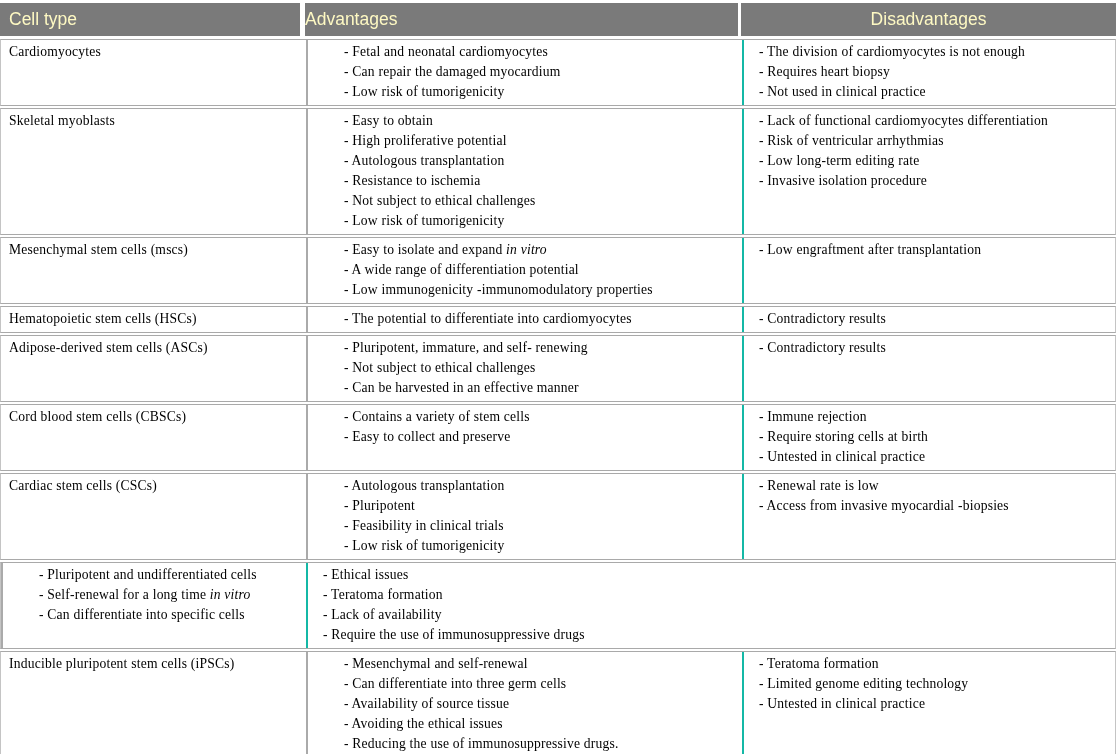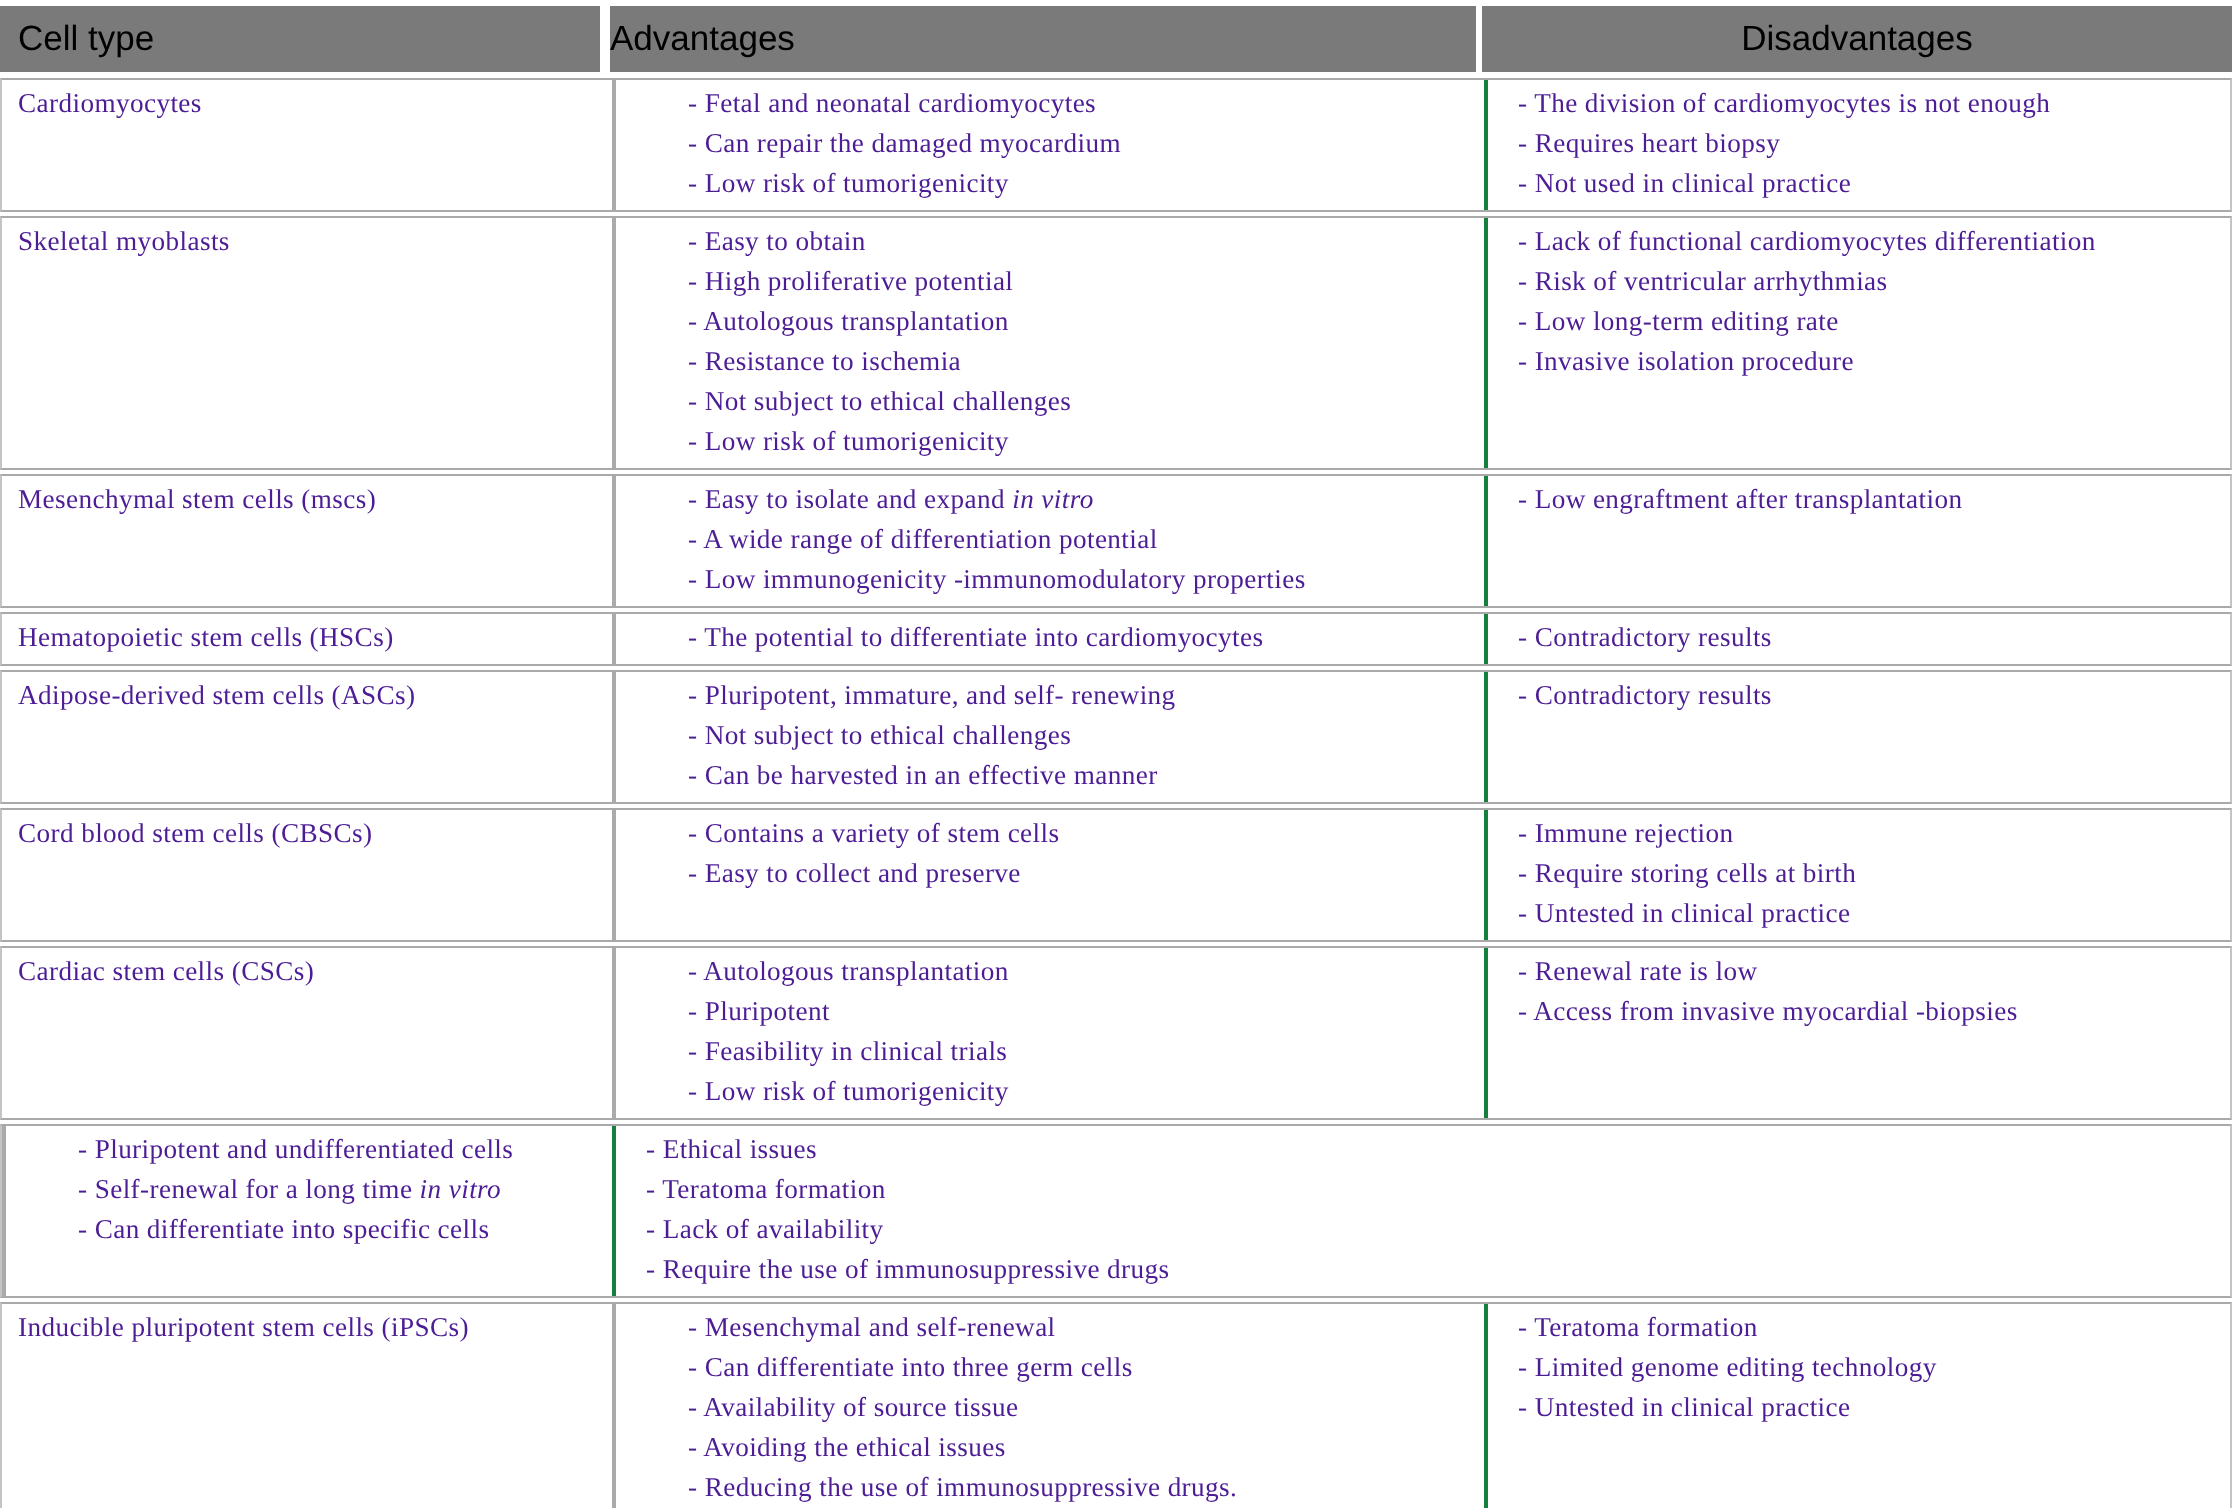--- a/index.html
+++ b/index.html
@@ -20,21 +20,21 @@
   }
   .grid-row {
     display: grid;
     grid-template-columns: 305px 436px 375px;
     box-sizing: border-box;
   }
   
   .header-row { margin-bottom: 3px; }
   .hcell {
     background: #7a7a7a;
-    color: #000000;
+    color: #fef9c3;
     font-family: "Liberation Sans", sans-serif;
     font-size: 17.5px;
     height: 33px;
     line-height: 33px;
     box-sizing: border-box;
   }
   .hcell.first { padding-left: 9px; margin-right: 5px; }
   .hcell.mid   { text-align: left; margin-right: 3px; }
   .hcell.last  { text-align: center; }
   
@@ -42,28 +42,28 @@
     border-top: 1px solid #a9a9a9;
     border-bottom: 1px solid #a9a9a9;
     border-left: 1px solid #c4c4c4;
     border-right: 1px solid #c4c4c4;
     margin-bottom: 2px;
     background: #ffffff;
   }
   .cell {
     font-size: 13.6px;
     line-height: 20px;
-    color: #4c1d95;
+    color: #000000;
     padding: 2px 6px 3px 6px;
     box-sizing: border-box;
     letter-spacing: 0.2px;
   }
   .cell.type { padding-left: 8px; }
   .cell.adv  { border-left: 2px solid #aaaaaa; padding-left: 36px; }
-  .cell.dis  { border-left: 2px solid #15803d; padding-left: 15px; }
+  .cell.dis  { border-left: 2px solid #14b8a6; padding-left: 15px; }
   .item::before {
     content: "- ";
     white-space: pre;
   }
 </style>
 </head>
 <body>
 
 <div class="table-wrap">
   <div class="grid-row header-row">

